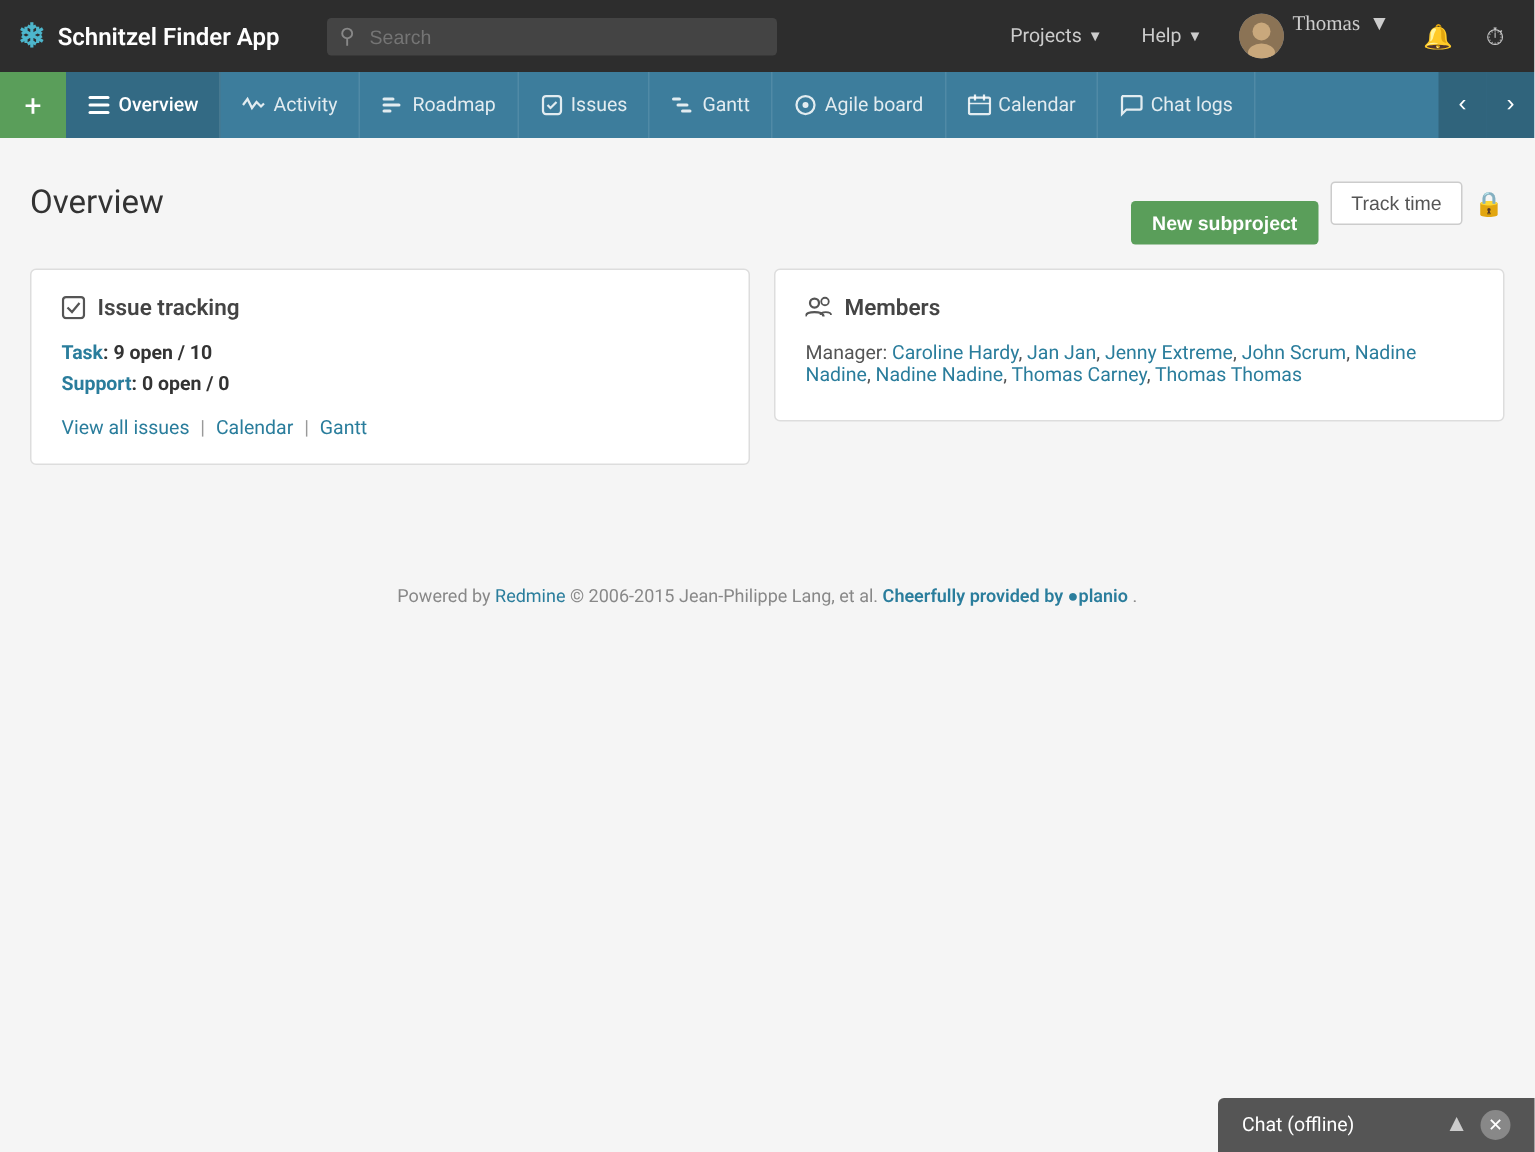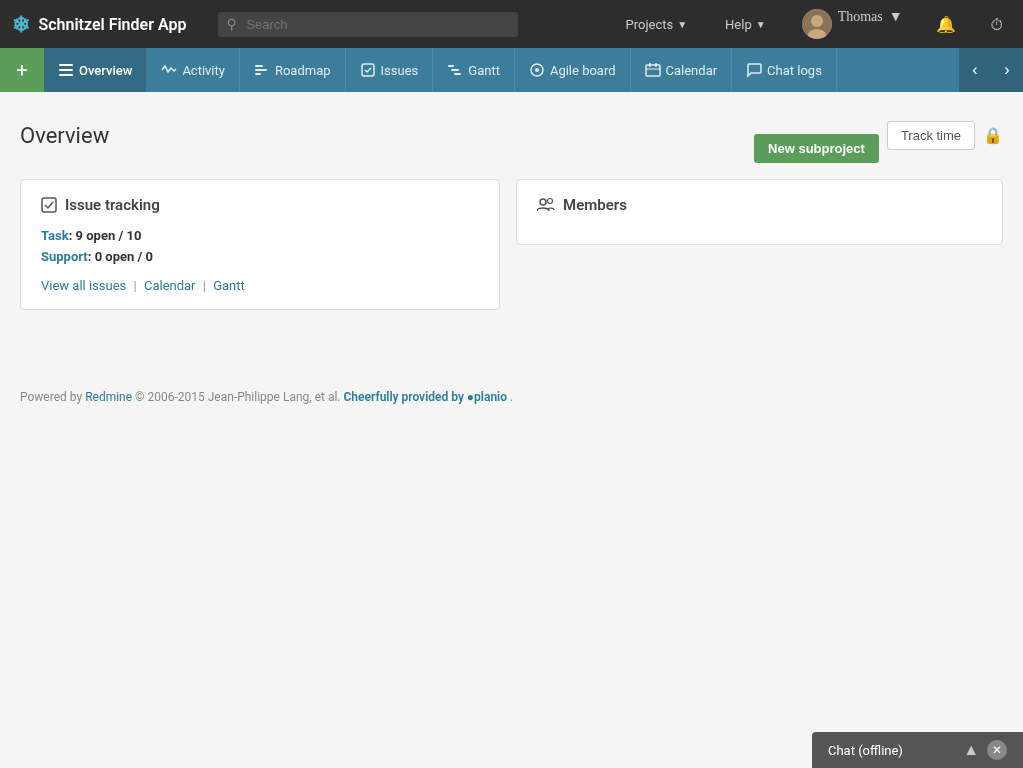--- a/index.html
+++ b/index.html
@@ -47,21 +47,21 @@
       position: absolute;
       left: 8px;
       top: 50%;
       transform: translateY(-50%);
       color: #888;
       font-size: 14px;
     }
     .top-nav-right {
       display: flex;
       align-items: center;
-      gap: 18px;
+      gap: 6px;
       margin-left: auto;
     }
     .nav-link {
       color: #ccc;
       text-decoration: none;
       padding: 6px 10px;
       border-radius: 3px;
       display: flex;
       align-items: center;
       gap: 4px;
@@ -255,21 +255,21 @@
       margin-bottom: 6px;
       color: #555;
     }
     .members-manager a {
       color: #2a7d9c;
       text-decoration: none;
     }
 
     
     .footer {
-      text-align: left;
+      text-align: center;
       padding: 20px;
       font-size: 12px;
       color: #888;
       margin-top: 40px;
     }
     .footer a {
       color: #2a7d9c;
       text-decoration: none;
     }
     .planio-link {
@@ -474,20 +474,31 @@
     <div class="card card-right">
       <div class="card-title">
         <svg width="18" height="16" viewBox="0 0 18 16">
           <circle cx="6" cy="5" r="3" fill="none" stroke="#555" stroke-width="1.5"></circle>
           <path d="M0 14 C0 10 12 10 12 14" fill="none" stroke="#555" stroke-width="1.5"></path>
           <circle cx="13" cy="4" r="2.5" fill="none" stroke="#555" stroke-width="1.2"></circle>
           <path d="M10 13 C10 10.5 17 10.5 17 13" fill="none" stroke="#555" stroke-width="1.2"></path>
         </svg>
         <span>Members</span>
       </div>
+      <div class="members-manager">
+        <span>Manager:</span>
+        <a>Caroline Hardy</a>,
+        <a>Jan Jan</a>,
+        <a>Jenny Extreme</a>,
+        <a>John Scrum</a>,
+        <a>Nadine Nadine</a>,
+        <a>Nadine Nadine</a>,
+        <a>Thomas Carney</a>,
+        <a>Thomas Thomas</a>
+      </div>
     </div>
 
   </div>
 </div>
 
 <div class="footer">
   <span>Powered by</span>
   <a>Redmine</a>
   <span>© 2006-2015 Jean-Philippe Lang, et al.</span>
   <a class="planio-link">

